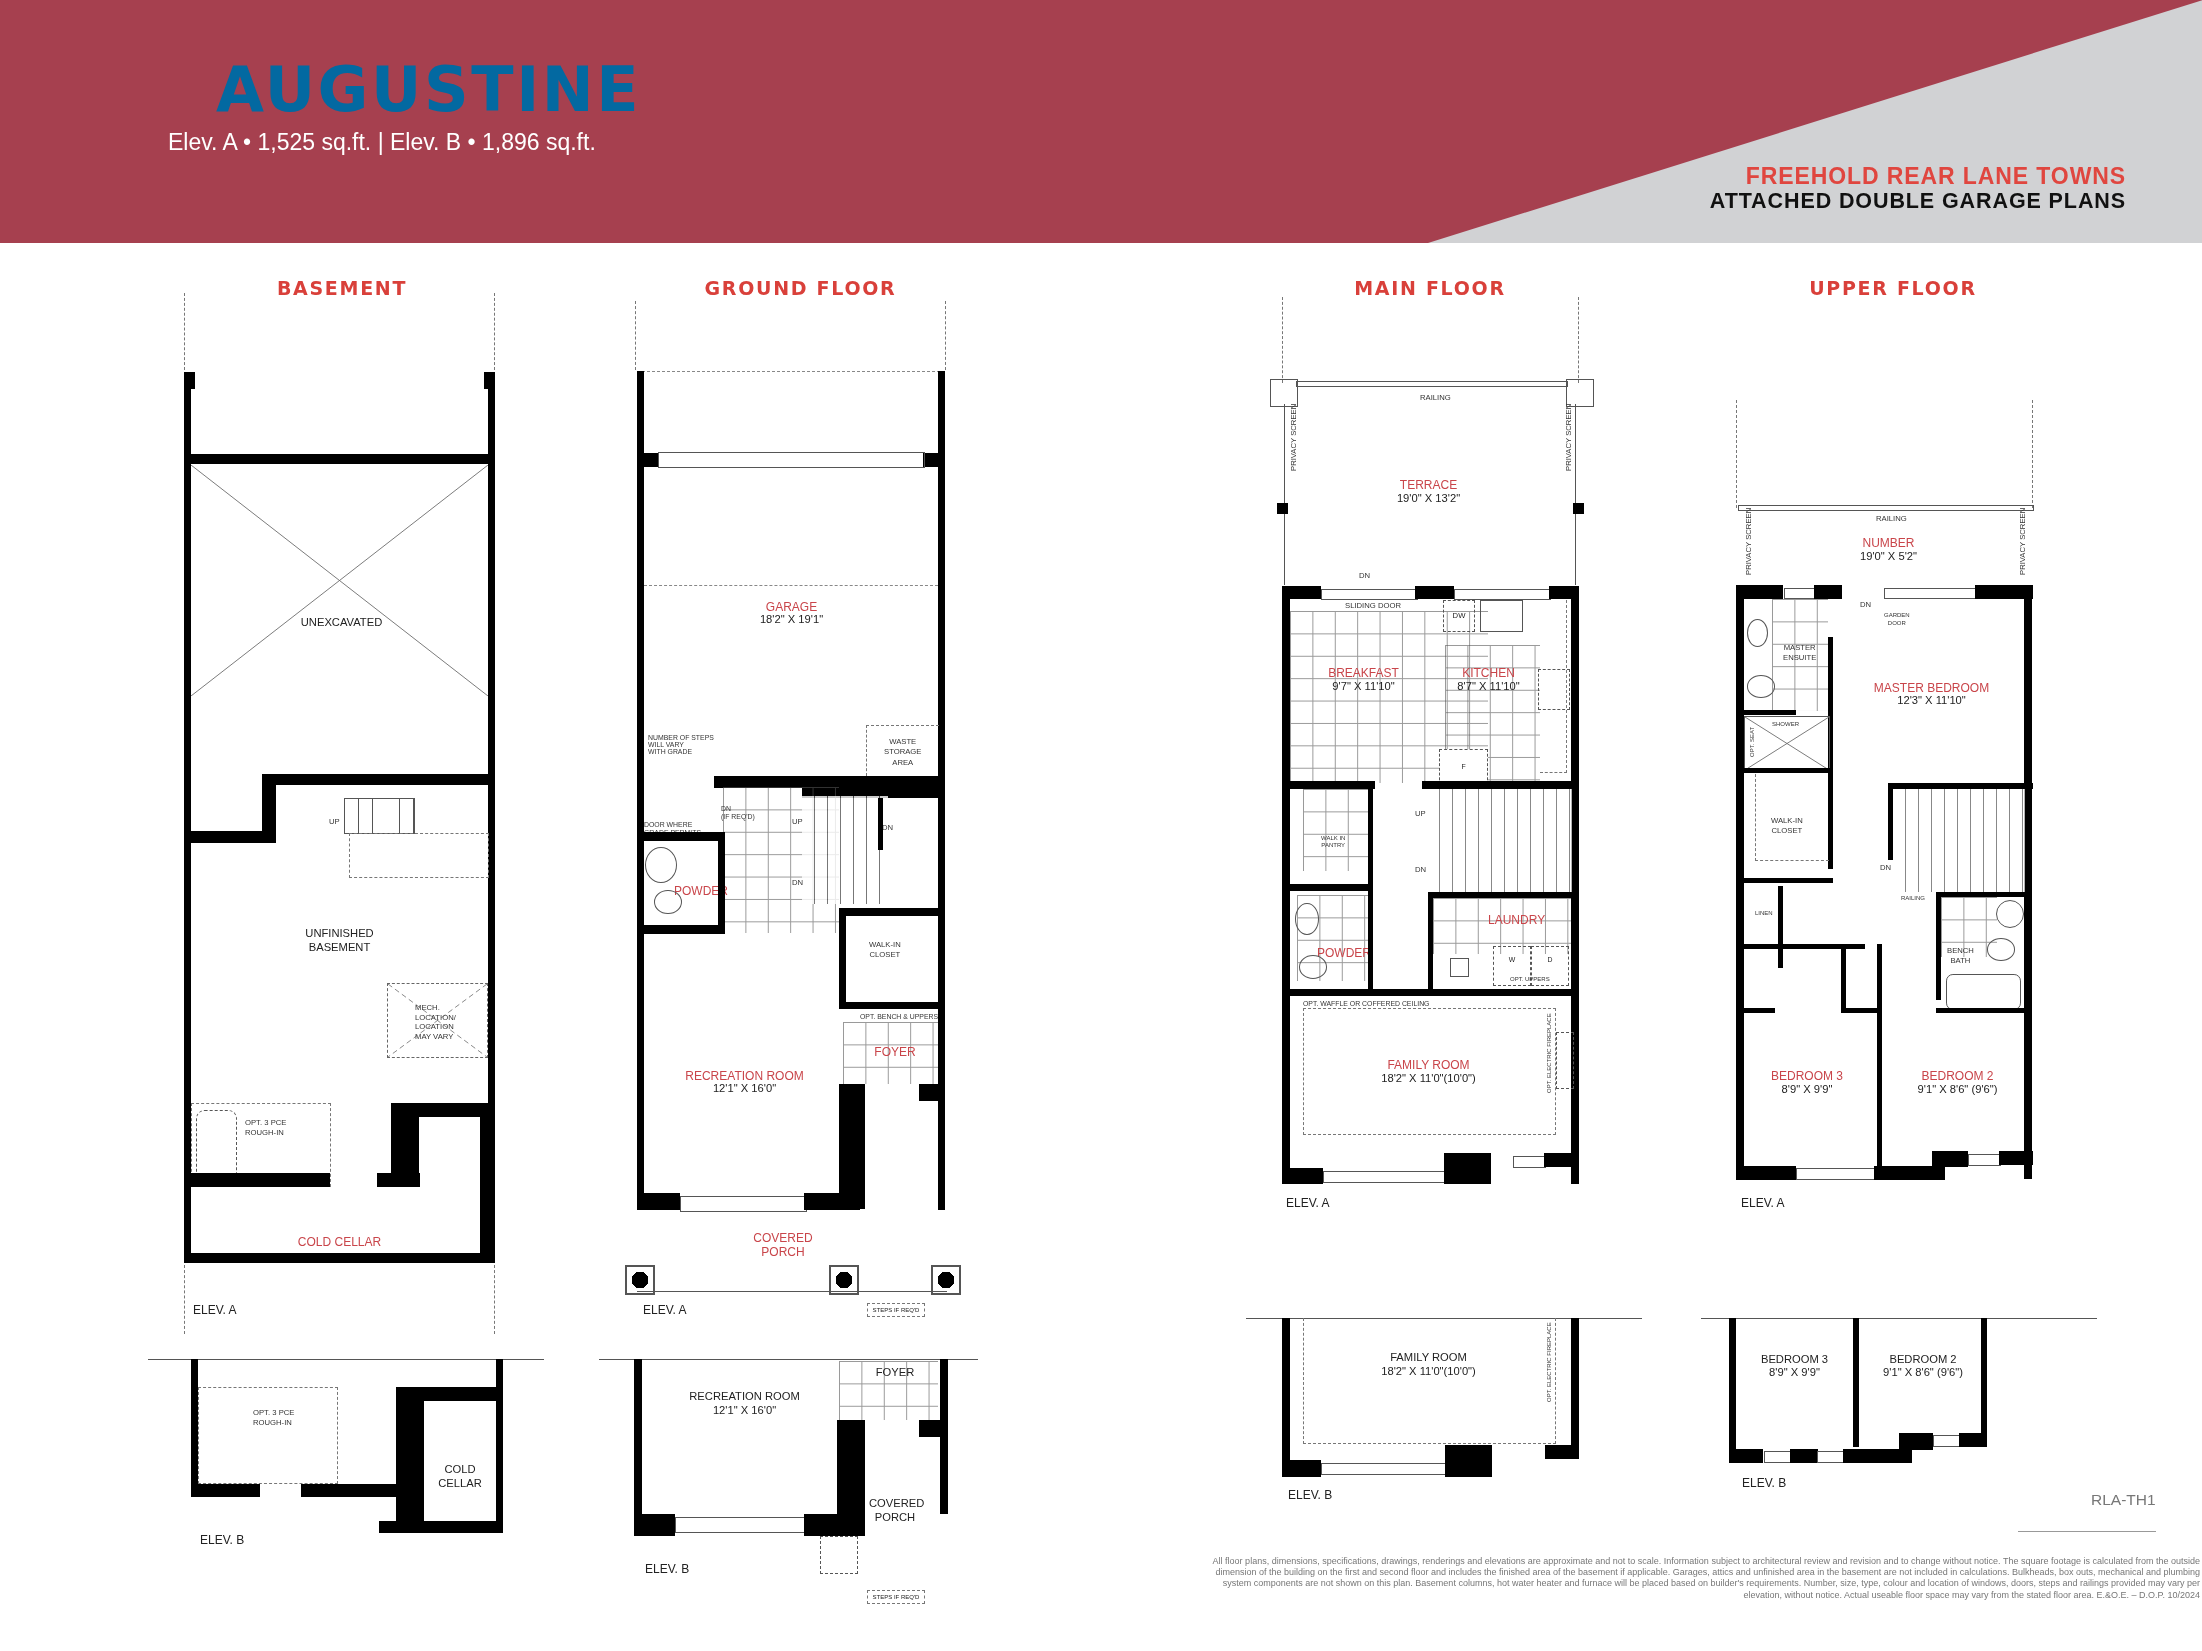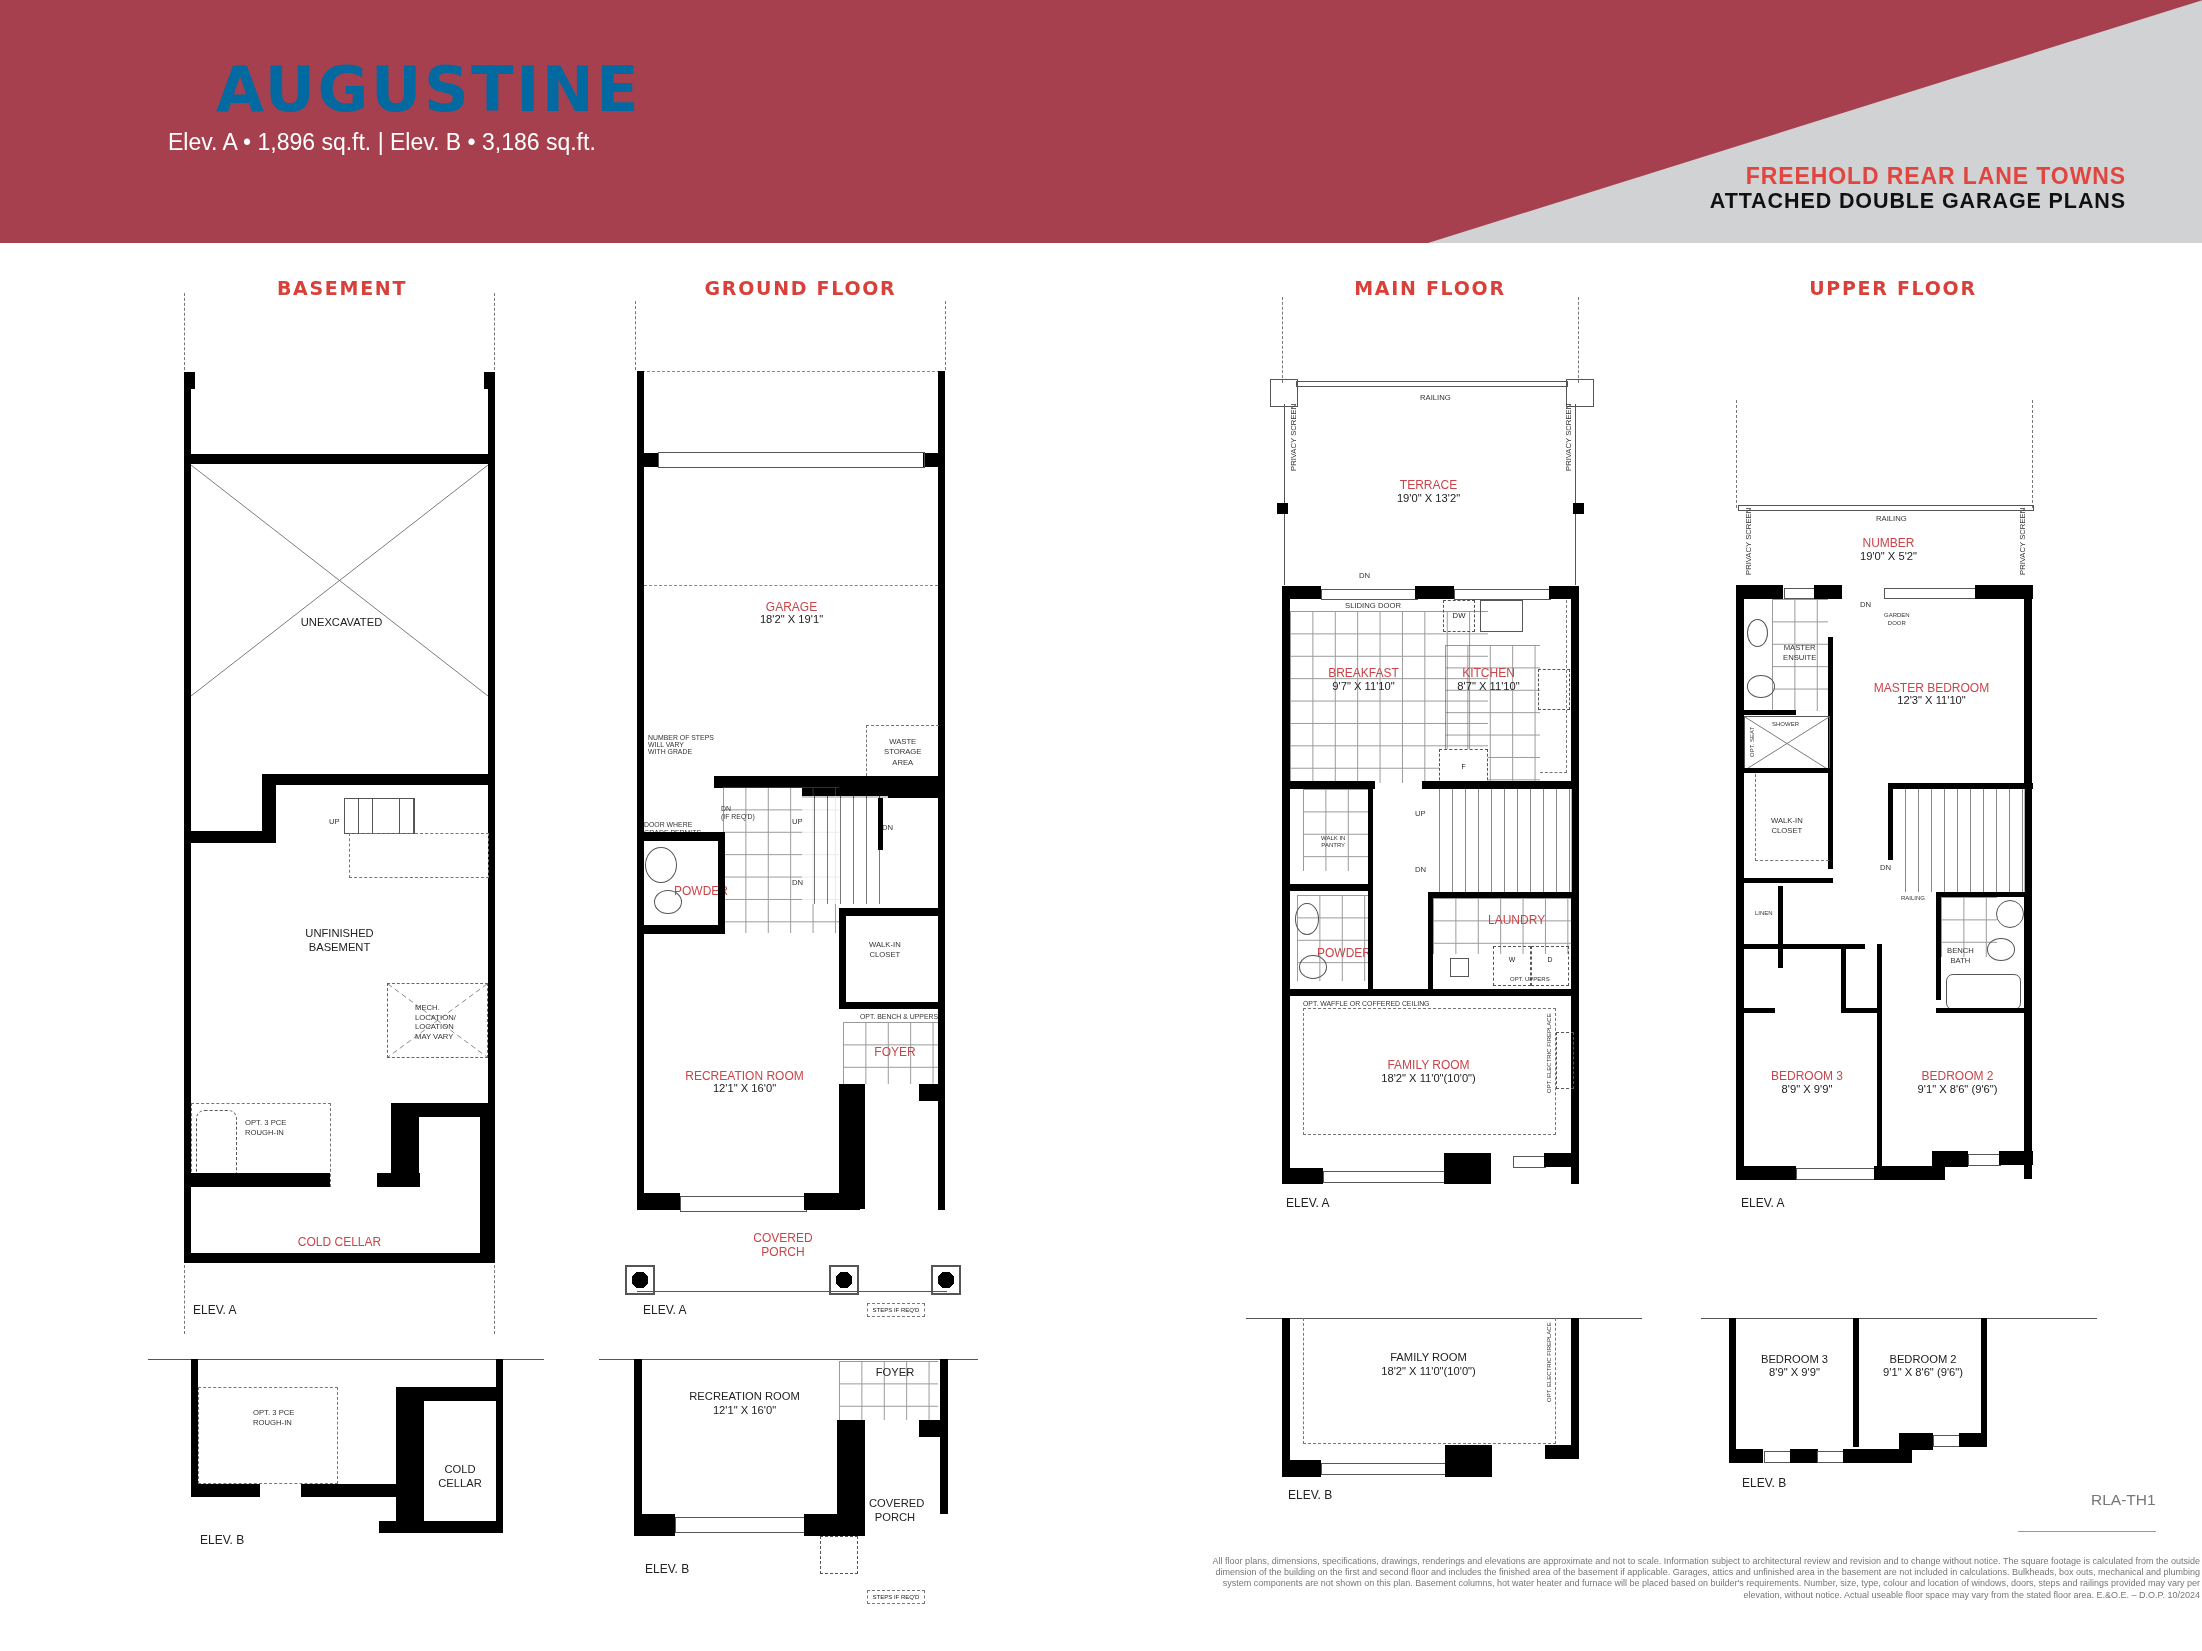--- a/index.html
+++ b/index.html
@@ -30,21 +30,21 @@
   .code-line{left:2018px;top:1531px;width:138px;border-top:1.7px solid #999;}
   .x-cross{position:absolute;overflow:hidden;}
   .x-cross svg{width:100%;height:100%;}
 </style>
 </head>
 <body>
 
 <div class="abs hdr"></div>
 <div class="abs hdr-grey"></div>
 <div class="abs title">AUGUSTINE</div>
-<div class="abs subtitle">Elev. A • 1,896 sq.ft.  |  Elev. B • 3,186 sq.ft.</div>
+<div class="abs subtitle">Elev. A • 1,525 sq.ft.  |  Elev. B • 1,896 sq.ft.</div>
 <div class="abs tag1">FREEHOLD REAR LANE TOWNS</div>
 <div class="abs tag2">ATTACHED DOUBLE GARAGE PLANS</div>
 
 <div>
   <div class="abs floor-title" style="left:183px;top:277px;width:318px;">BASEMENT</div>
   <div class="dash-v" style="left:184px;top:293px;height:77px;"></div>
   <div class="dash-v" style="left:494px;top:293px;height:77px;"></div>
 
   <div class="wall" style="left:184px;top:372px;width:11.2px;height:17px;"></div>
   <div class="wall" style="left:484px;top:372px;width:11.2px;height:17px;"></div>

